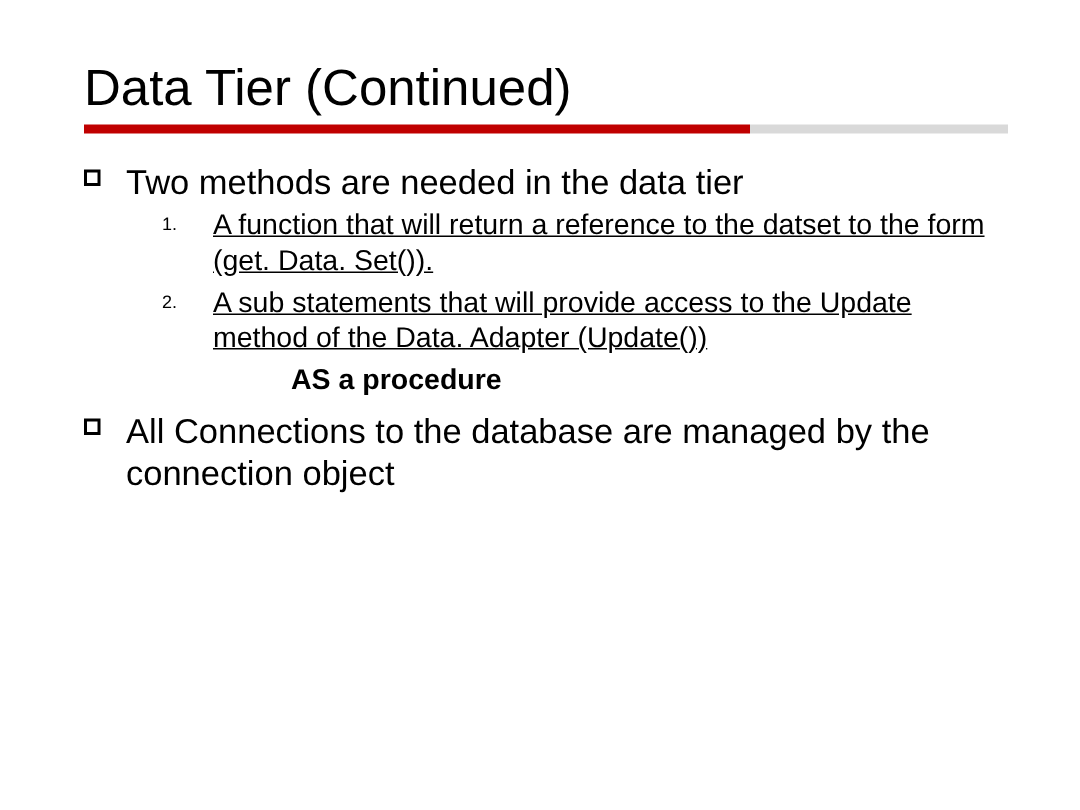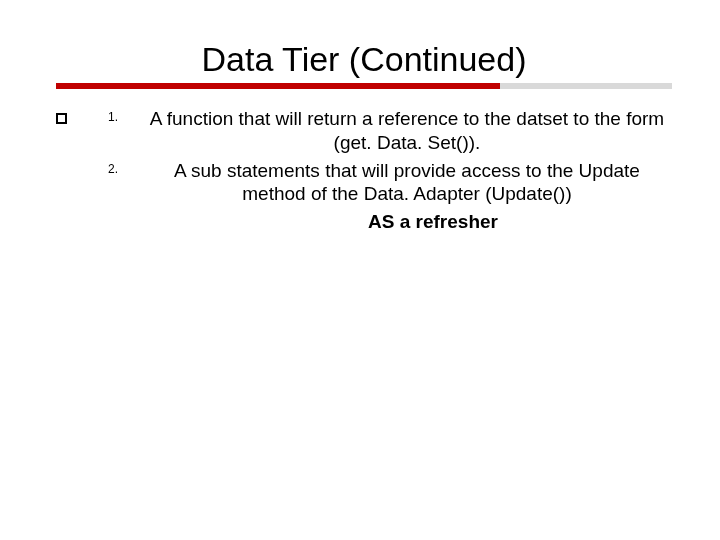--- a/index.html
+++ b/index.html
@@ -9,21 +9,20 @@
     height: 540px;
     background: #fff;
     font-family: Verdana, Geneva, sans-serif;
     color: #000;
   }
   .slide {
     box-sizing: border-box;
     width: 720px;
     height: 540px;
     padding: 40px 48px 40px 56px;
-    text-align: center;
   }
   .title {
     font-size: 34px;
     font-weight: 400;
     letter-spacing: 0px;
     margin: 0 0 4px 0;
   }
   .underline {
     height: 6px;
     width: 100%;
@@ -65,20 +64,21 @@
     height: 11px;
     border: 2px solid #000;
     box-sizing: border-box;
   }
 
   ol.nested {
     list-style: none;
     padding: 0;
     margin: 4px 0 4px 24px;
     counter-reset: n;
+    text-decoration: underline;
   }
   ol.nested > li {
     position: relative;
     padding-left: 34px;
     font-size: 19px;
     line-height: 1.25;
     margin: 2px 0 4px 0;
     counter-increment: n;
   }
   ol.nested > li::before {
@@ -102,31 +102,35 @@
 
   <h1 class="title">Data Tier (Continued)</h1>
 
   <div class="underline">
     <span class="bar-red"></span><span class="bar-gray"></span>
   </div>
 
   <ul class="top">
 
     <li>
+      <span>Two methods are needed in the data tier</span>
 
       <ol class="nested">
         <li>
           <span>A function that will return a reference to the datset to the form (get. Data. Set()).</span>
         </li>
         <li>
           <span>A sub statements that will provide access to the Update method of the Data. Adapter (Update())</span>
         </li>
       </ol>
 
-      <div class="refresher">AS a refresher</div>
+      <div class="refresher">AS a procedure</div>
     </li>
 
 
+    <li>
+      <span>All Connections to the database are managed by the connection object</span>
+    </li>
 
 
   </ul>
 
 </div>
 
 </body></html>

